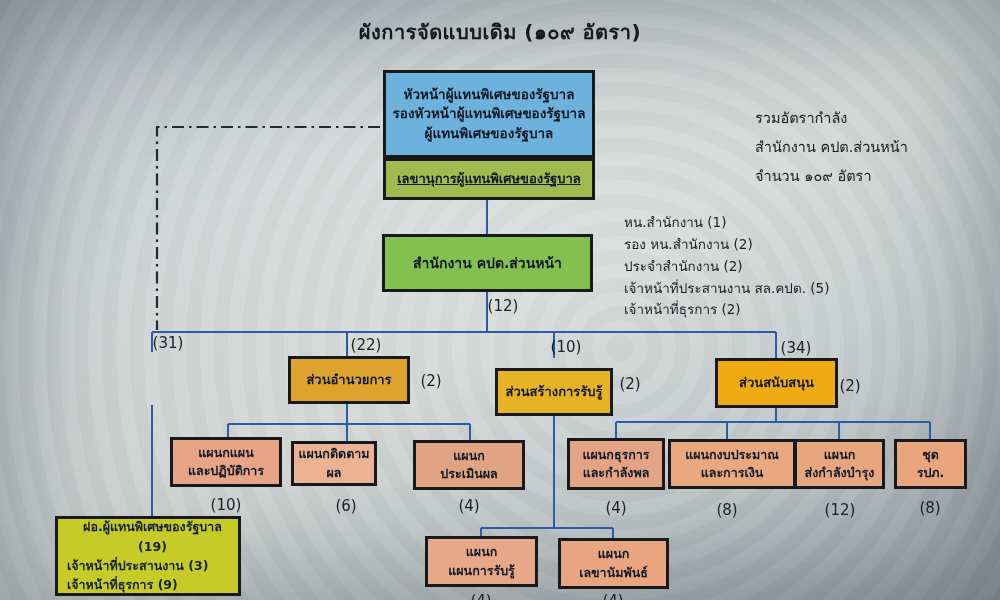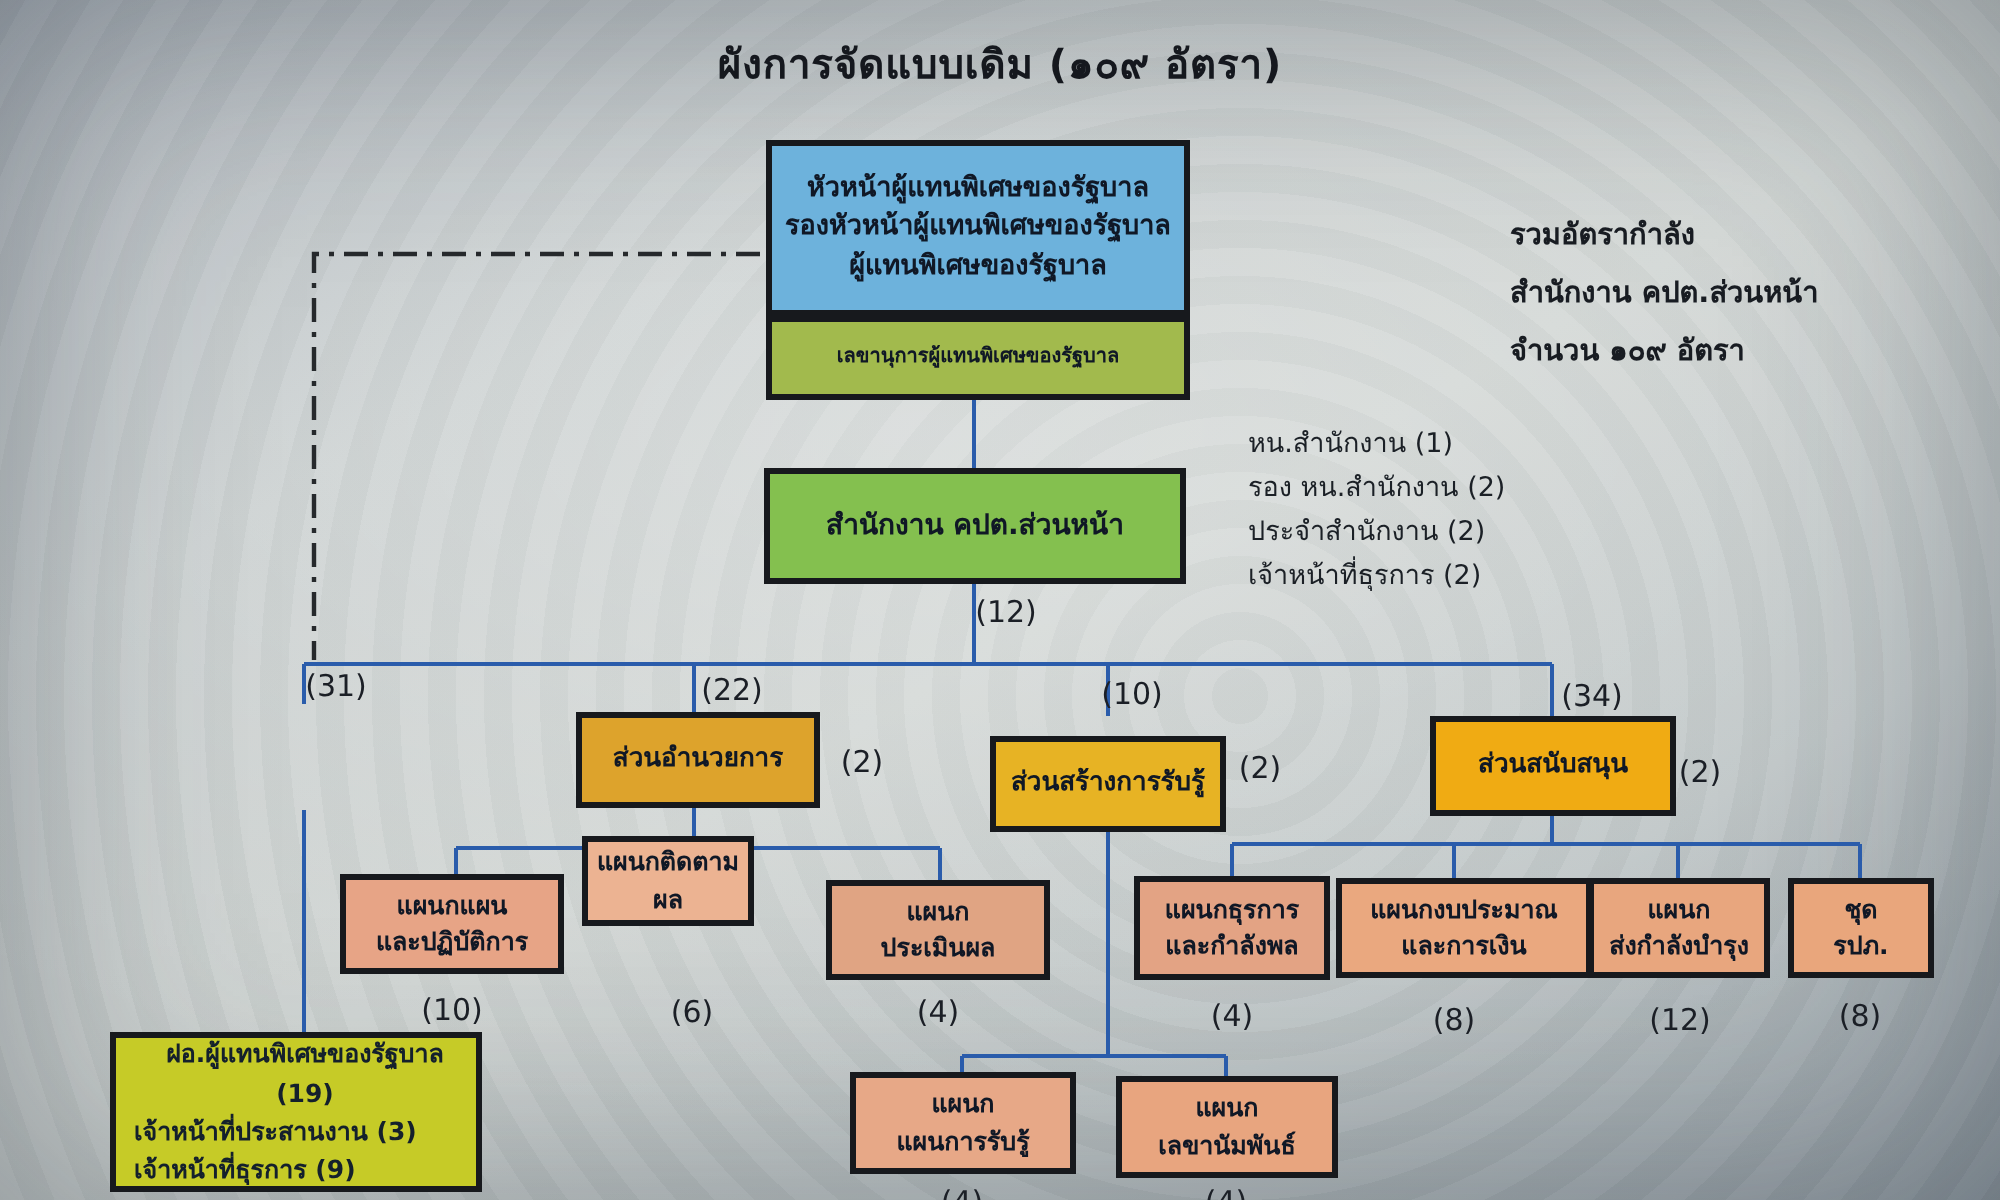--- a/index.html
+++ b/index.html
@@ -11,28 +11,28 @@
       repeating-radial-gradient(circle at 62% 58%, rgba(110,120,115,0.05) 0 14px, rgba(255,255,255,0.05) 14px 28px),
       linear-gradient(150deg,#aab1b8 0%,#c6cccc 28%,#ced3d1 52%,#bcc3c4 76%,#939da4 100%);
     box-shadow:inset 0 0 130px rgba(35,45,58,0.38);
   }
   .node{
     position:absolute;box-sizing:border-box;border:3px solid #17191d;
     display:flex;flex-direction:column;align-items:center;justify-content:center;
     text-align:center;font-weight:bold;color:#101826;line-height:1.45;
   }
   .leader{background:#6db2dc;font-size:13.5px;}
-  .green1{background:#a2ba4d;font-size:10px;}
+  .green1{background:#a2ba4d;font-size:13px;text-decoration:underline;}
   .green2{background:#84c04f;font-size:14px;}
   .lvl3{background:#eca81c;font-size:13px;}
   .lvl4{background:#e7a486;font-size:12.5px;}
   .staffbox{background:#c6cb27;font-size:12.5px;align-items:flex-start;text-align:center;padding-left:9px;line-height:1.55;color:#14202c;}
   .cnt{position:absolute;transform:translateX(-50%);font-size:15px;color:#1b1f26;font-weight:500;white-space:nowrap;}
   .title{position:absolute;left:0;top:16px;width:100%;text-align:center;font-size:20px;font-weight:bold;color:#15181e;letter-spacing:0.5px;}
-  .summary{position:absolute;left:755px;top:104px;font-size:14.5px;font-weight:bold;color:#181c22;line-height:2;}
+  .summary{position:absolute;left:755px;top:104px;font-size:14.5px;font-weight:normal;color:#181c22;line-height:2;}
   .stafflist{position:absolute;left:624px;top:212px;font-size:13.5px;font-weight:500;color:#1b2026;line-height:1.62;}
   svg.wires{position:absolute;left:0;top:0;pointer-events:none;}
 </style>
 </head>
 <body>
 
 <div class="stage">
 
   <svg class="wires" width="1000" height="600" viewBox="0 0 1000 600">
     <path d="M380 127 H157 V330" fill="none" stroke="#26292c" stroke-width="2.2" stroke-dasharray="12 5 2.5 5"></path>
@@ -67,20 +67,21 @@
 
   <div class="node green2" style="left:382px;top:234px;width:211px;height:58px;">
     <div>สำนักงาน คปต.ส่วนหน้า</div>
   </div>
   <div class="cnt" style="left:503px;top:297px;">(12)</div>
 
   <div class="stafflist">
     <div>หน.สำนักงาน (1)</div>
     <div>รอง หน.สำนักงาน (2)</div>
     <div>ประจำสำนักงาน (2)</div>
+    <div>เจ้าหน้าที่ประสานงาน สล.คปต. (5)</div>
     <div>เจ้าหน้าที่ธุรการ (2)</div>
   </div>
 
   <div class="cnt" style="left:168px;top:334px;">(31)</div>
   <div class="cnt" style="left:366px;top:336px;">(22)</div>
   <div class="cnt" style="left:566px;top:338px;">(10)</div>
   <div class="cnt" style="left:796px;top:339px;">(34)</div>
 
   <div class="node lvl3" style="left:288px;top:356px;width:122px;height:48px;background:#dda32c;">
     <div>ส่วนอำนวยการ</div>
@@ -93,21 +94,21 @@
   </div>
 
   <div class="cnt" style="left:431px;top:372px;">(2)</div>
   <div class="cnt" style="left:630px;top:375px;">(2)</div>
   <div class="cnt" style="left:850px;top:377px;">(2)</div>
 
   <div class="node lvl4" style="left:170px;top:437px;width:112px;height:50px;">
     <div>แผนกแผน</div>
     <div>และปฏิบัติการ</div>
   </div>
-  <div class="node lvl4" style="left:291px;top:418px;width:86px;height:45px;background:#ecb392;">
+  <div class="node lvl4" style="left:291px;top:441px;width:86px;height:45px;background:#ecb392;">
     <div>แผนกติดตามผล</div>
   </div>
   <div class="node lvl4" style="left:413px;top:440px;width:112px;height:50px;background:#e0a483;">
     <div>แผนก</div>
     <div>ประเมินผล</div>
   </div>
   <div class="node lvl4" style="left:567px;top:438px;width:98px;height:52px;background:#e3a384;">
     <div>แผนกธุรการ</div>
     <div>และกำลังพล</div>
   </div>

